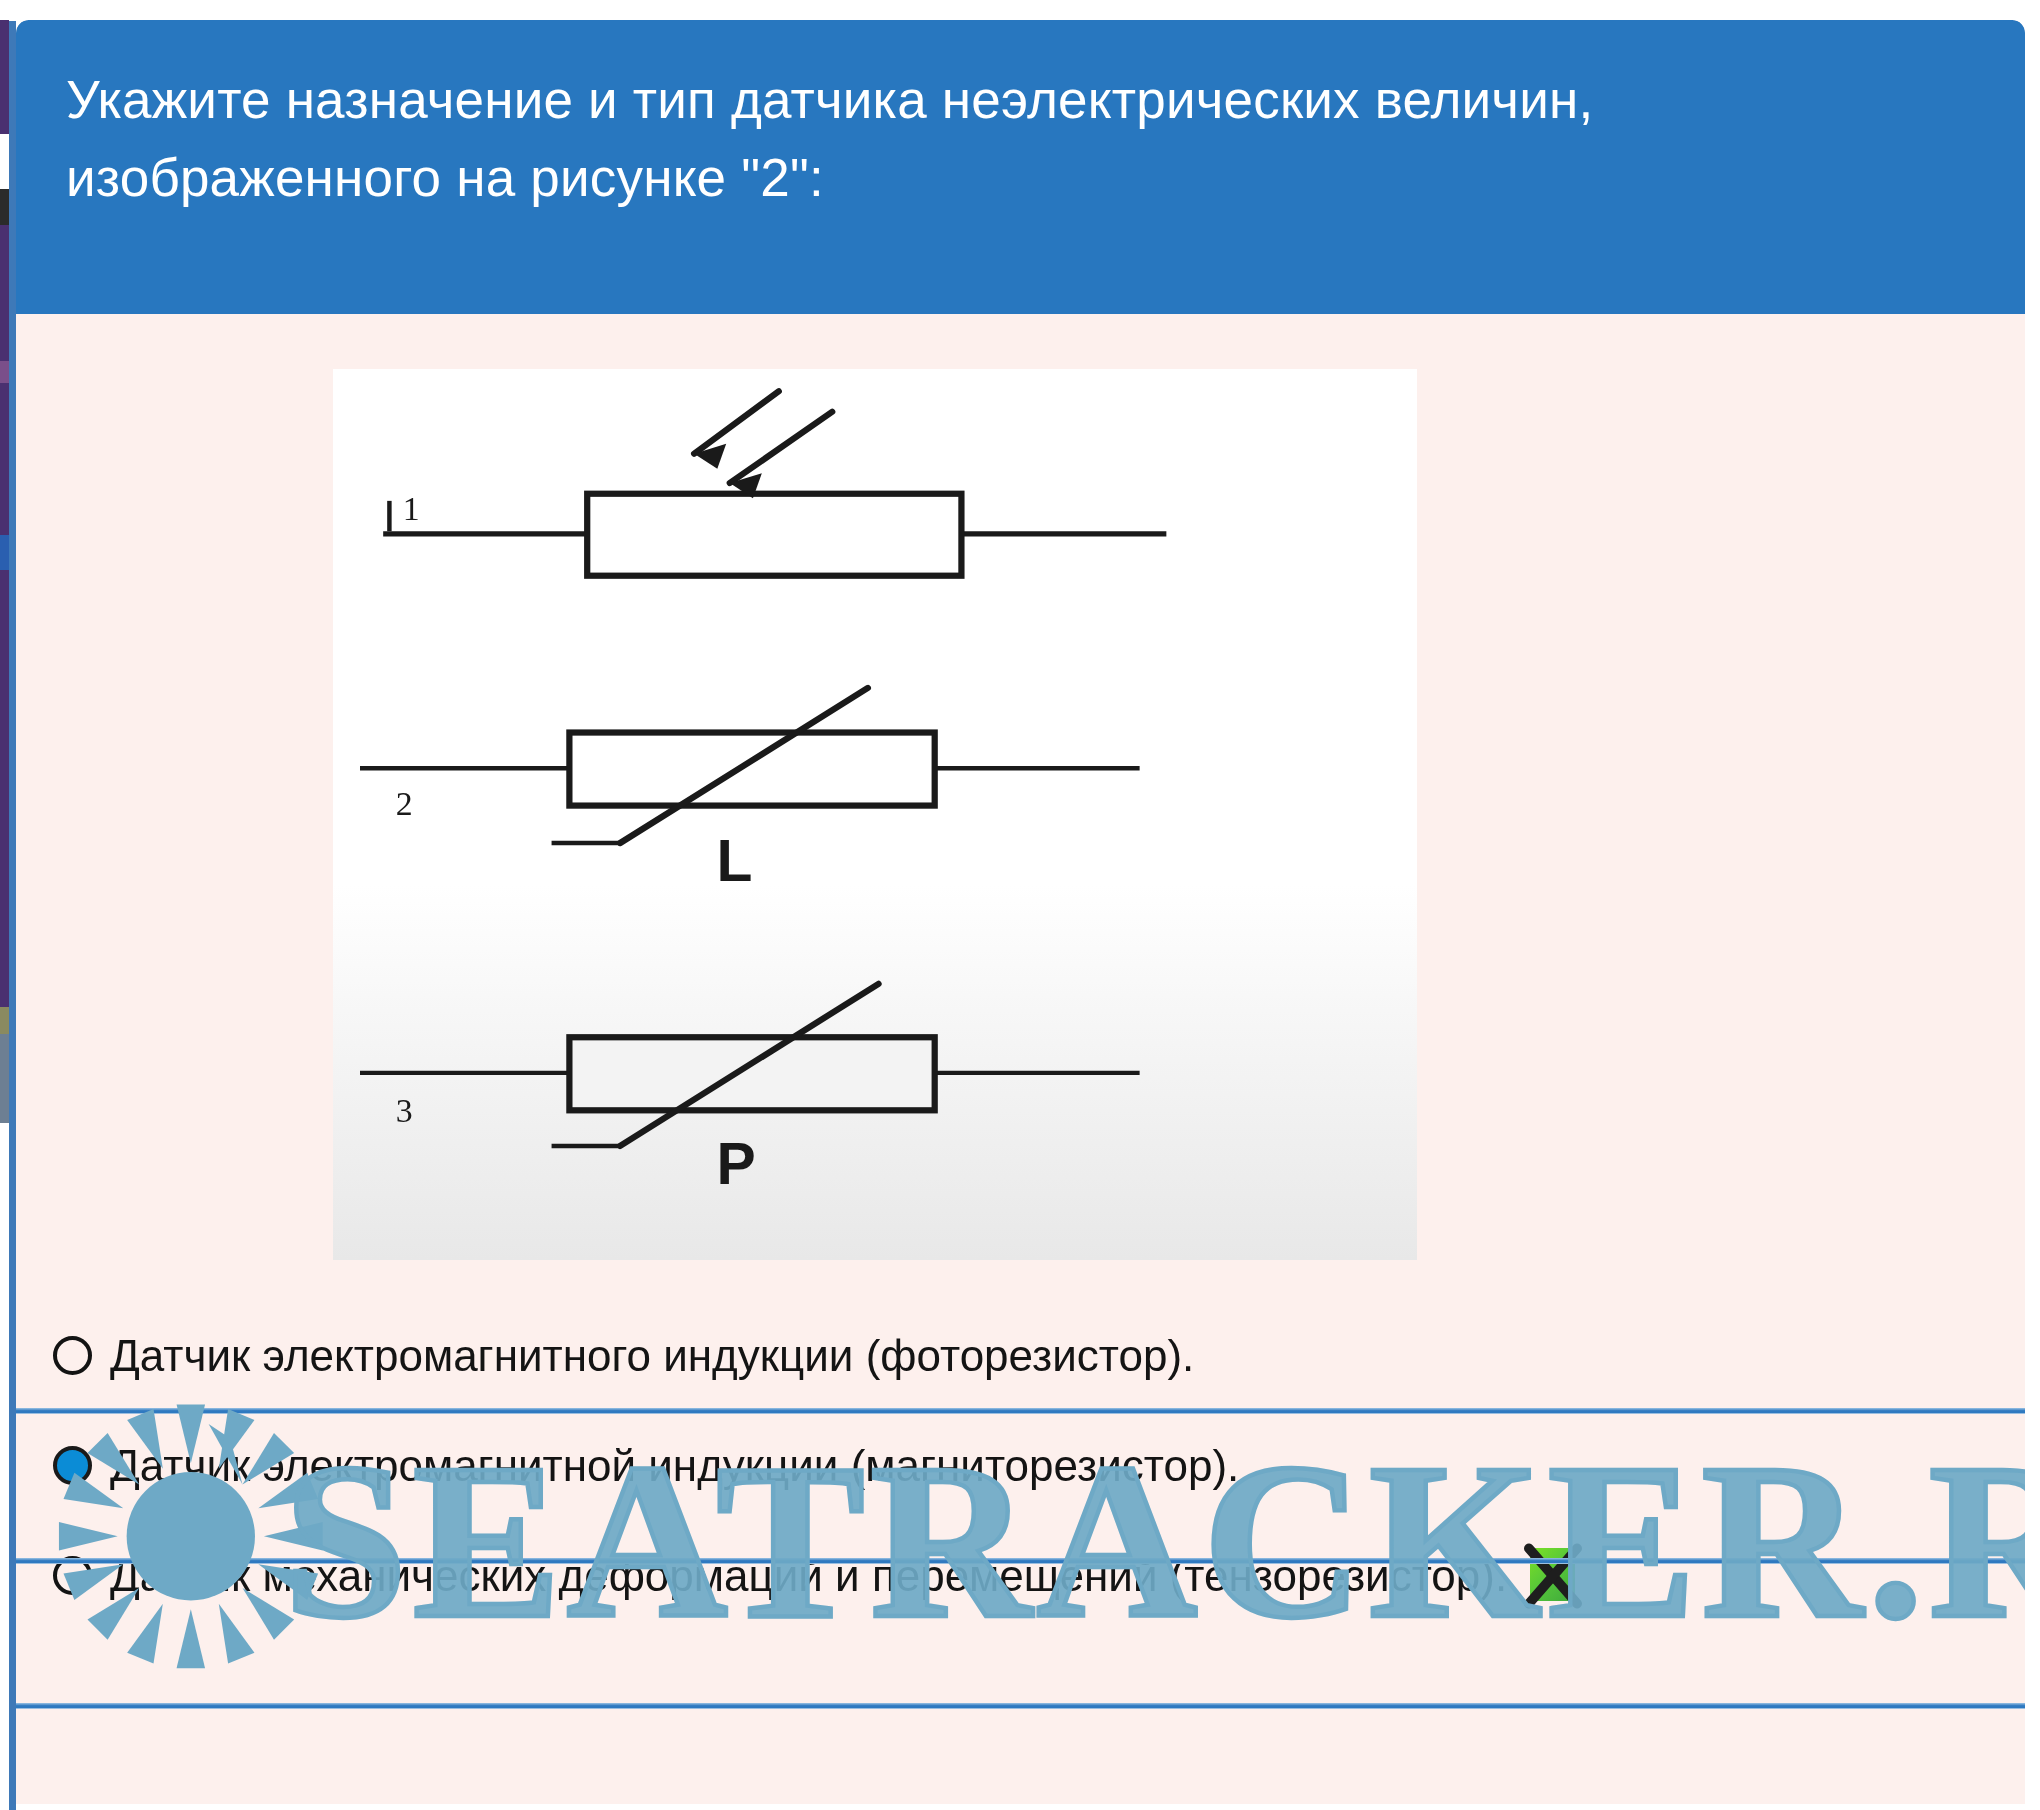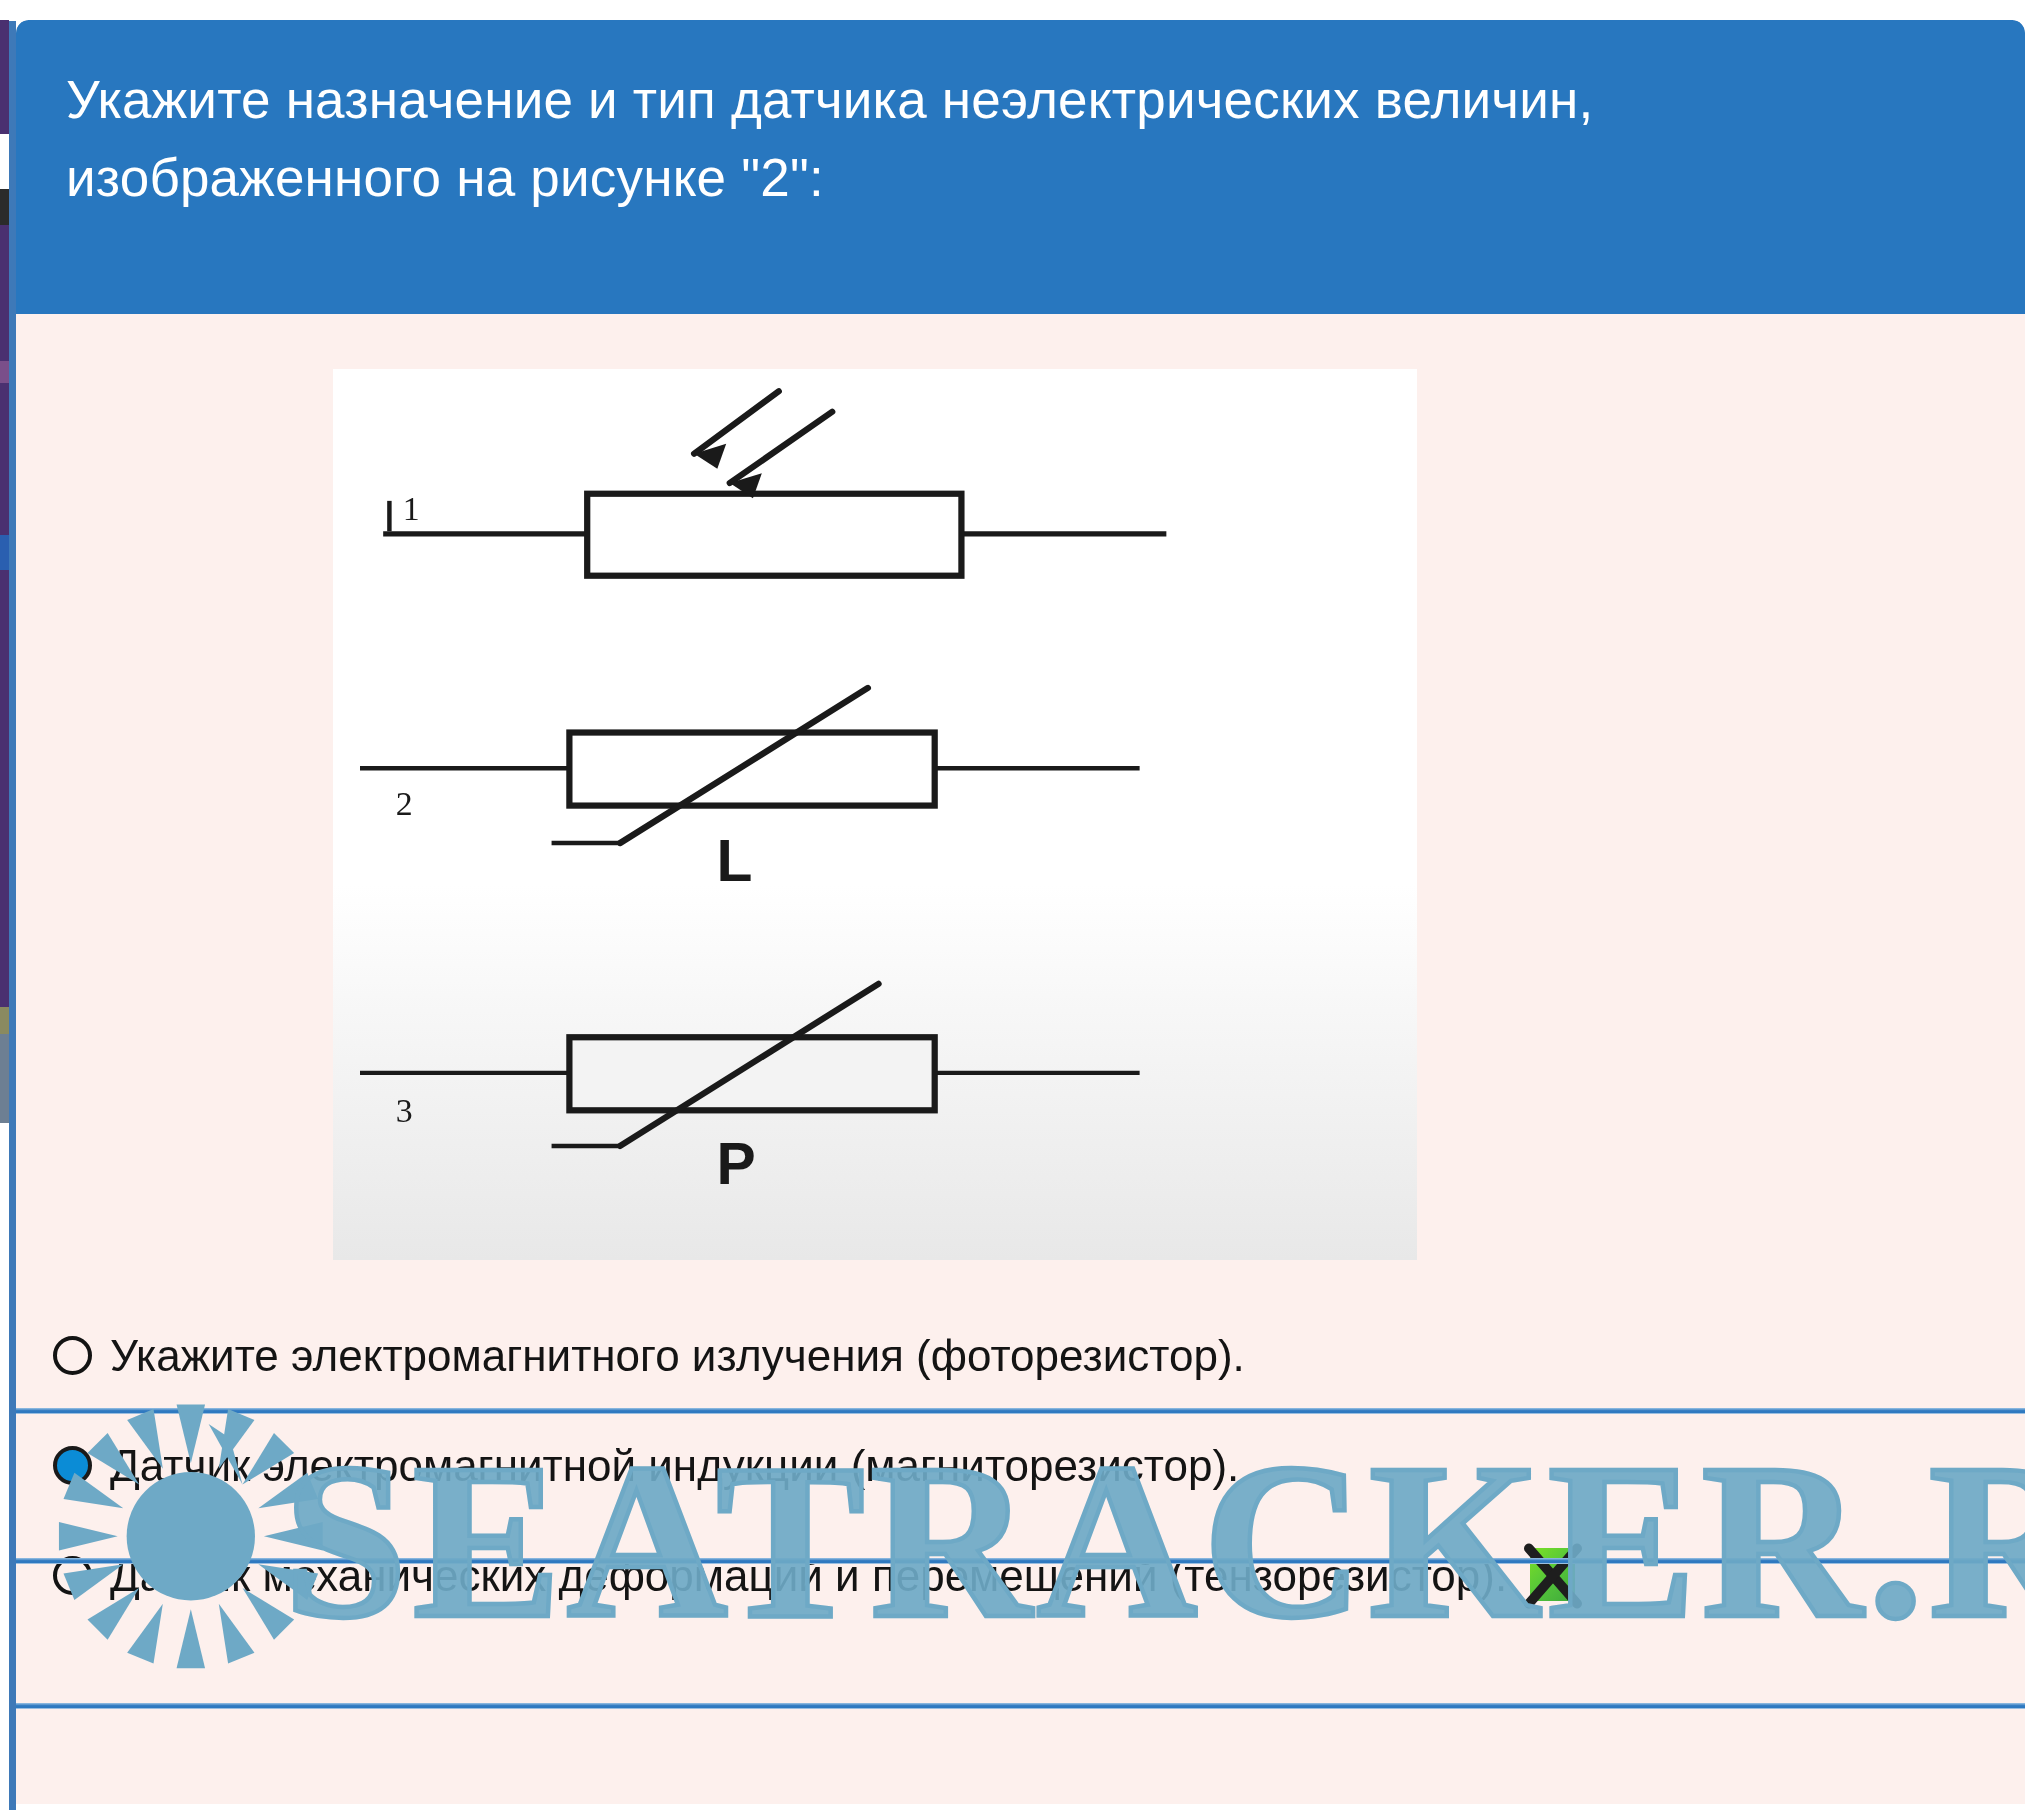--- a/index.html
+++ b/index.html
@@ -182,21 +182,21 @@
         </g>
         <text x="70" y="845" font-family="Liberation Serif, serif" font-size="38" fill="#1a1a1a">3</text>
         <text x="430" y="915" font-family="Liberation Sans, sans-serif" font-size="66" font-weight="700" fill="#1a1a1a">P</text>
       </svg>
     </div>
 
     <div class="options">
 
       <div class="opt-row">
         <div class="radio"></div>
-        <div class="opt-label">Укажите электромагнитного излучения (фоторезистор).</div>
+        <div class="opt-label">Датчик электромагнитного индукции (фоторезистор).</div>
       </div>
 
       <div class="opt-row">
         <div class="radio sel"></div>
         <div class="opt-label">Датчик электромагнитной индукции (магниторезистор).</div>
       </div>
 
       <div class="opt-row">
         <div class="radio"></div>
         <div class="opt-label">Датчик механических деформаций и перемещений (тензорезистор).</div>

